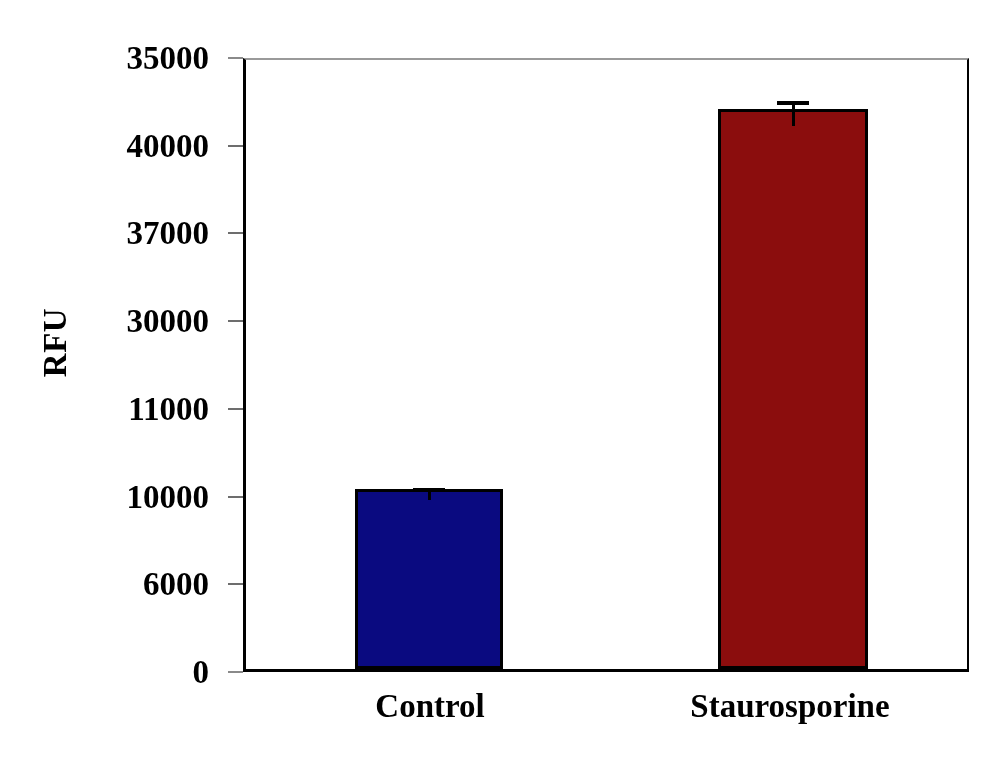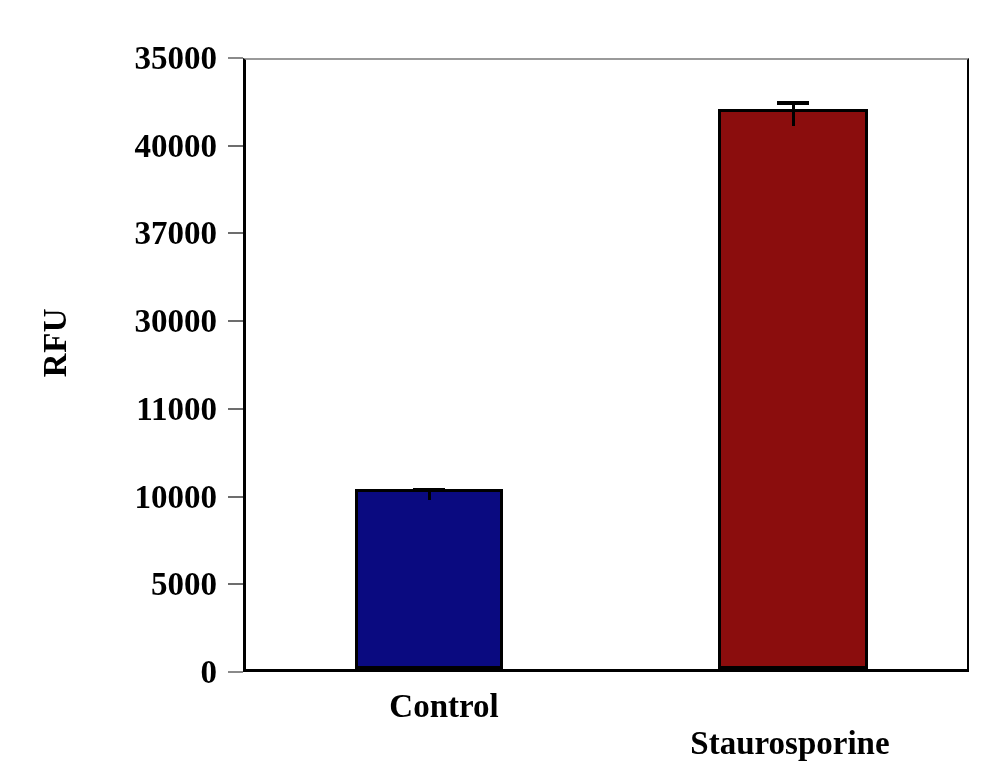--- a/index.html
+++ b/index.html
@@ -58,21 +58,21 @@
     background: #ffffff;
   }
   .ytick-row {
     position: absolute;
     left: 0px;
     width: 243px;
     height: 0px;
   }
   .ytick-label {
     position: absolute;
-    right: 26px;
+    right: 34px;
     transform: translateY(-50%);
     font-size: 33px;
     font-weight: bold;
     color: #000000;
     white-space: nowrap;
     line-height: 1;
   }
   .ytick-mark {
     position: absolute;
     right: 0px;
@@ -137,21 +137,21 @@
   <div class="y-axis-title">
     <span>RFU</span>
   </div>
 
   <div id="ytick-container">
       <div class="ytick-row" style="top: 672px;">
         <div class="ytick-label">0</div>
         <div class="ytick-mark major-edge"></div>
       </div>
       <div class="ytick-row" style="top: 584.286px;">
-        <div class="ytick-label">5000</div>
+        <div class="ytick-label">6000</div>
         <div class="ytick-mark"></div>
       </div>
       <div class="ytick-row" style="top: 496.571px;">
         <div class="ytick-label">10000</div>
         <div class="ytick-mark"></div>
       </div>
       <div class="ytick-row" style="top: 408.857px;">
         <div class="ytick-label">11000</div>
         <div class="ytick-mark"></div>
       </div>
@@ -182,17 +182,17 @@
         </div>
         <div class="bar bar-treated" style="left: 472px; width: 150px; height: 560.494px;"></div>
         <div class="errorbar" style="left: 547px; top: 41.2257px; height: 24.56px;">
           <div class="stem"></div>
           <div class="cap top"></div>
         </div>
       </div>
   </div>
 
   <div id="xtick-container">
-      <div class="xtick-label" style="left: 444px; font-family: Liberation Serif, serif;">Control</div>
-      <div class="xtick-label" style="left: 790px; margin-top: 37px;">Staurosporine</div>
+      <div class="xtick-label" style="left: 430px; font-family: Liberation Serif, serif;">Control</div>
+      <div class="xtick-label" style="left: 790px;">Staurosporine</div>
     </div>
 
 </div>
 
 </body></html>

